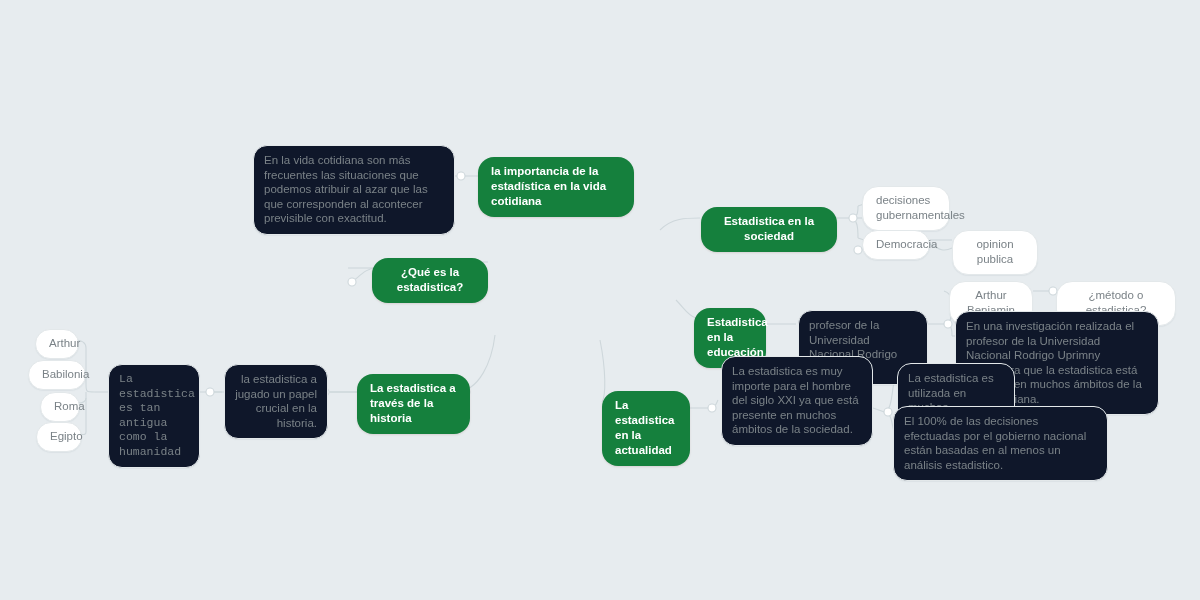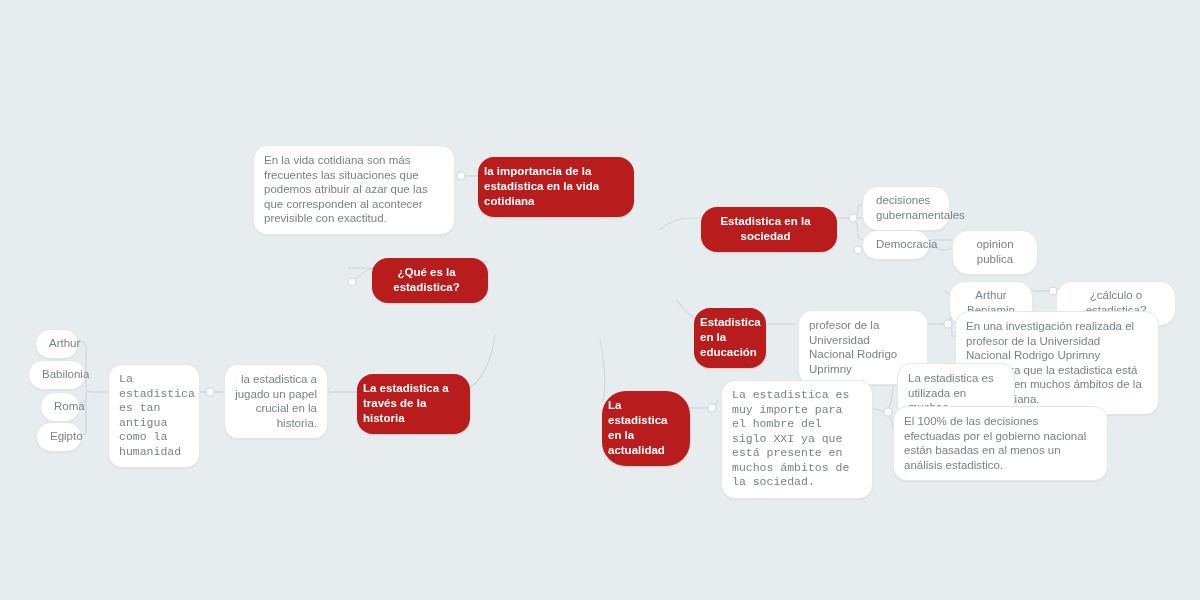--- a/index.html
+++ b/index.html
@@ -19,21 +19,21 @@
     position: absolute;
     left: 0; top: 0;
     width: 1200px; height: 600px;
   }
   .node {
     position: absolute;
     box-sizing: border-box;
   }
   
   .bubble {
-    background: #ffffff;
+    background: #0f172a;
     border: 1px solid #e3e8ea;
     border-radius: 14px;
     color: #7a8287;
     font-size: 11.5px;
     line-height: 14.5px;
     padding: 7px 10px 8px 10px;
     box-shadow: 0 1px 1px rgba(120,135,145,0.10);
   }
   .pill {
     background: #ffffff;
@@ -41,27 +41,27 @@
     border-radius: 16px;
     color: #7a8287;
     font-size: 11.5px;
     line-height: 15px;
     padding: 6px 13px 7px 13px;
     text-align: center;
     box-shadow: 0 1px 1px rgba(120,135,145,0.10);
   }
   
   .topic {
-    background: #b91c1c;
+    background: #15803d;
     border-radius: 16px;
     color: #ffffff;
     font-size: 11.5px;
     line-height: 15px;
     font-weight: bold;
-    padding: 7px 13px 8px 6px;
+    padding: 7px 13px 8px 13px;
     box-shadow: 0 1px 2px rgba(140,90,85,0.18);
   }
   
   #central {
     background: #00aaff;
     border-radius: 18px;
     color: #ffffff;
     box-shadow: 0 1px 3px rgba(0,120,180,0.20);
     padding: 10px 14px 14px 14px;
     text-align: center;
@@ -235,30 +235,30 @@
   <div class="node topic" style="left:694px; top:308px; width:72px;">
     <span>Estadistica en la educación</span>
   </div>
   <div class="node bubble" style="left:798px; top:310px; width:130px;">
     <span>profesor de la Universidad Nacional Rodrigo Uprimny</span>
   </div>
   <div class="node pill" style="left:949px; top:281px; width:84px;">
     <span>Arthur Benjamin</span>
   </div>
   <div class="node pill" style="left:1056px; top:281px; width:120px;">
-    <span>¿cálculo o estadistica?</span>
+    <span>¿método o estadistica?</span>
   </div>
   <div class="node bubble" style="left:955px; top:311px; width:204px;">
     <span>En una investigación realizada el profesor de la Universidad Nacional Rodrigo Uprimny demuestra que la estadistica está presente en muchos ámbitos de la vida cotidiana.</span>
   </div>
 
-  <div class="node topic" style="left:602px; top:391px; width:88px;border-radius:24px;">
+  <div class="node topic" style="left:602px; top:391px; width:88px;">
     <span>La estadistica en la actualidad</span>
   </div>
-  <div class="node bubble" style="left:721px; top:380px; width:152px;font-family:Liberation Mono, monospace;">
+  <div class="node bubble" style="left:721px; top:356px; width:152px;">
     <span>La estadistica es muy importe para el hombre del siglo XXI ya que está presente en muchos ámbitos  de la sociedad.</span>
   </div>
   <div class="node bubble" style="left:897px; top:363px; width:118px;">
     <span>La estadistica es utilizada en muchas profesiones.</span>
   </div>
   <div class="node bubble" style="left:893px; top:406px; width:215px;">
     <span>El 100% de las decisiones efectuadas por el gobierno nacional están basadas en al menos un análisis estadistico.</span>
   </div>
 
 </div>

